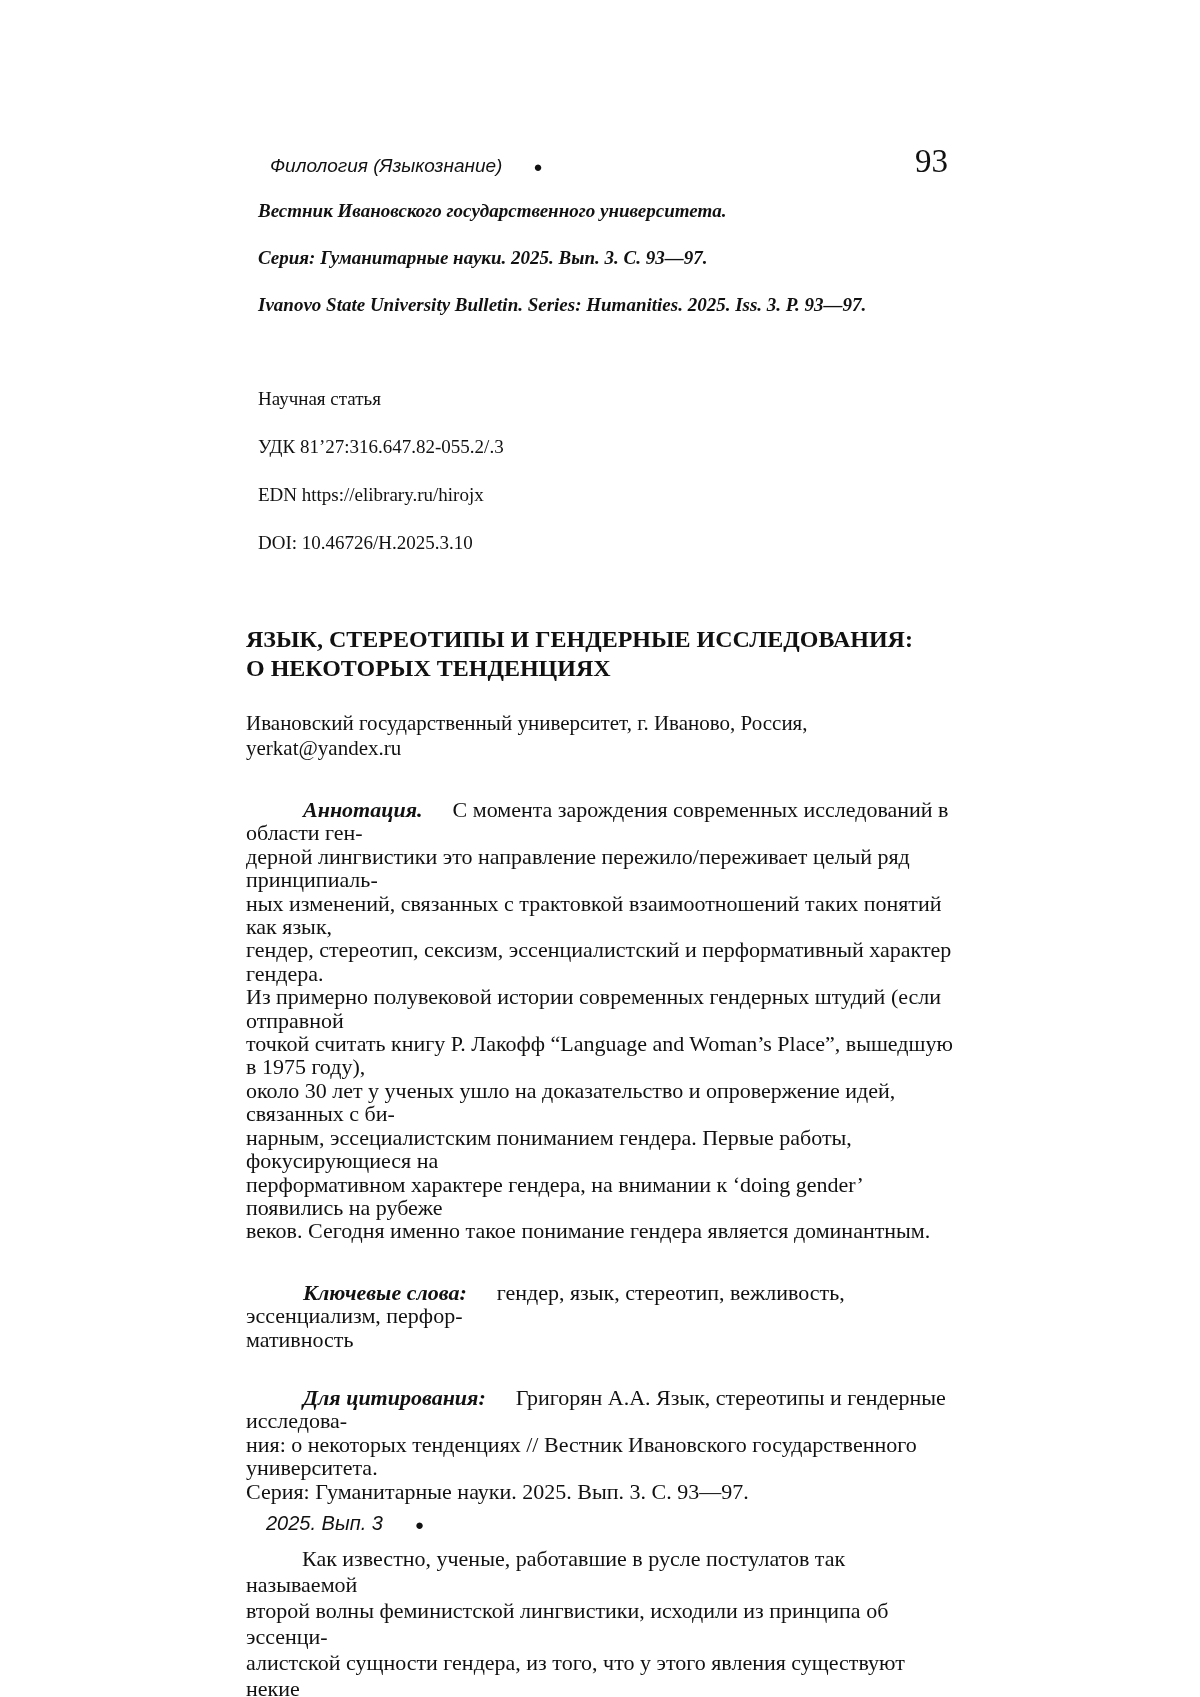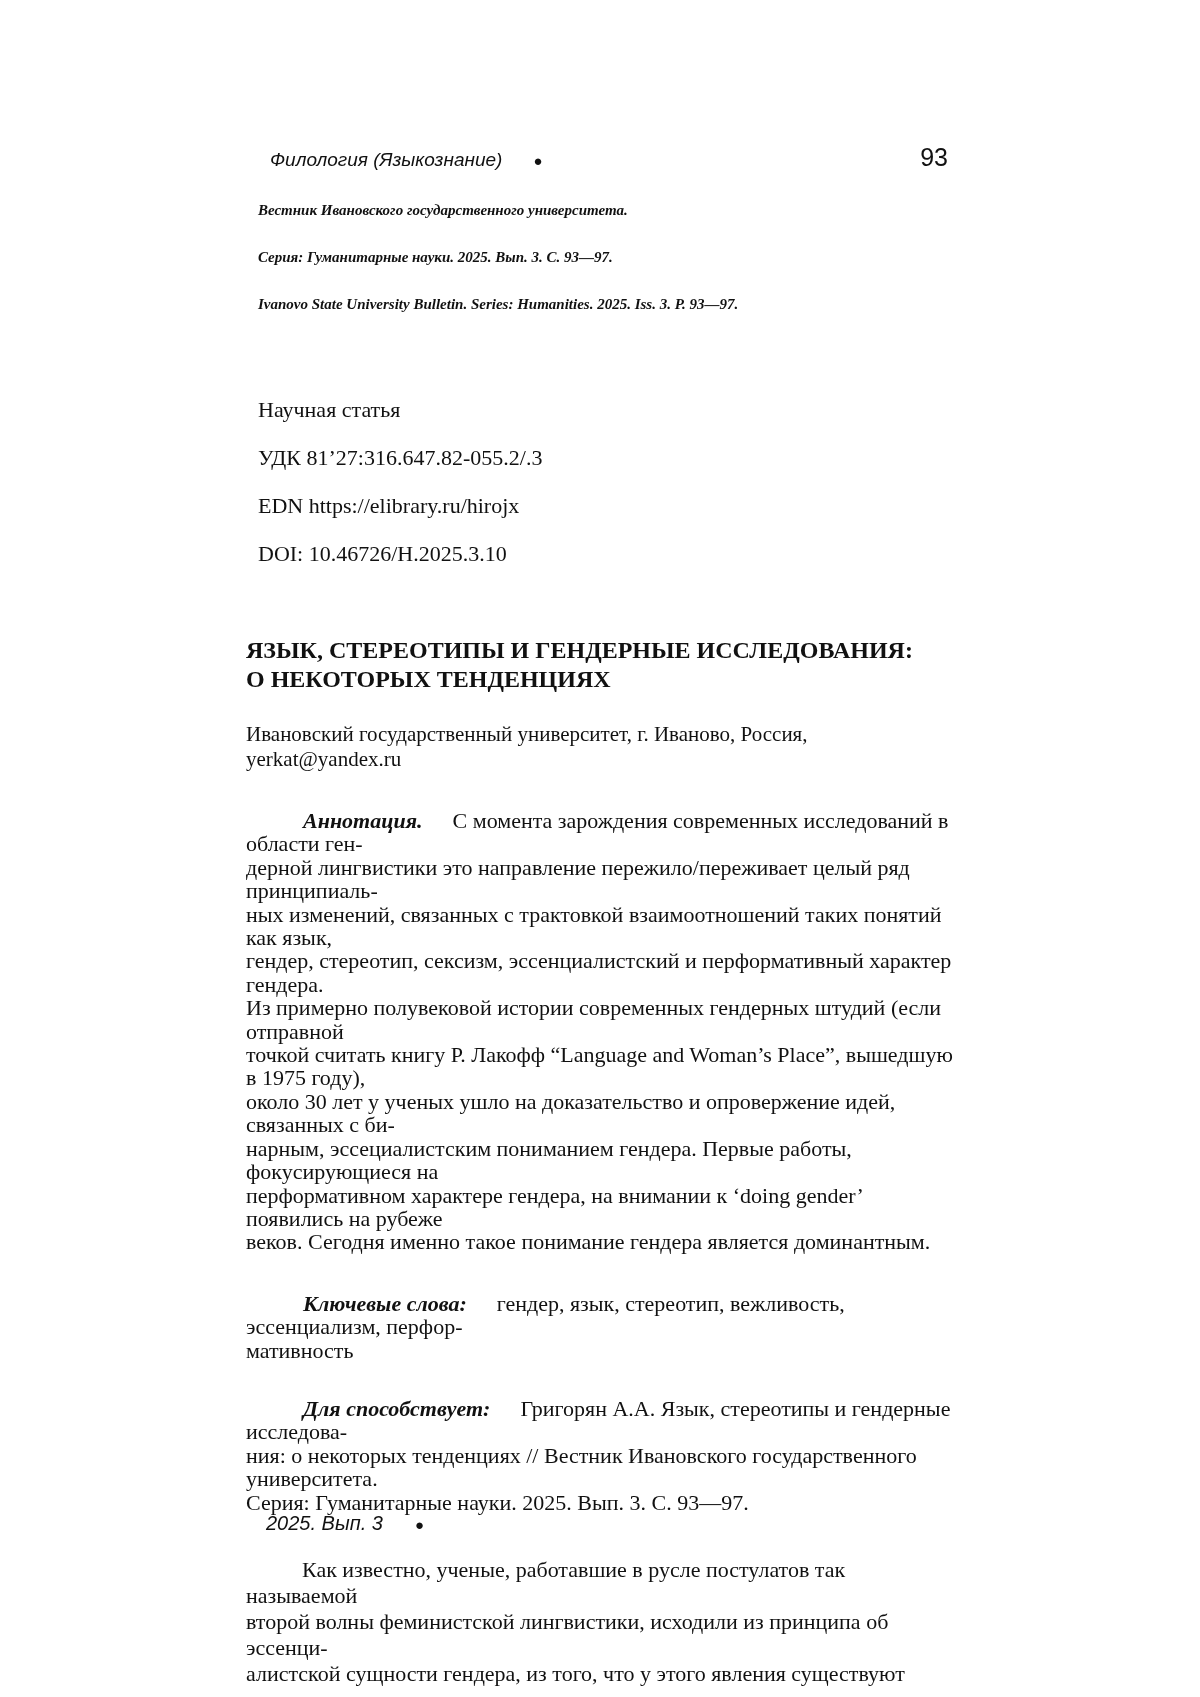--- a/index.html
+++ b/index.html
@@ -18,30 +18,30 @@
   .header-row {
     display: flex; justify-content: space-between; align-items: baseline;
     height: 27px;
   }
   .running-head {
     font-family: "Liberation Sans", sans-serif;
     font-style: italic; font-size: 19px; white-space: nowrap;
   }
   .running-head .bullet { font-style: normal; font-size: 15px; margin-left: 7px; }
   .page-num {
-    font-family: Liberation Sans, sans-serif;
-    font-size: 25px;
+    font-family: Liberation Serif, serif;
+    font-size: 33px;
   }
 
   
   .masthead { margin-top: 29px; font-weight: bold; font-style: italic;
-              font-size: 15px; line-height: 23px; }
+              font-size: 19px; line-height: 23px; }
 
   
-  .meta { margin-top: 34px; font-size: 22px; line-height: 24px; }
+  .meta { margin-top: 23px; font-size: 19px; line-height: 24px; }
 
   
   .title { margin-top: 34px; font-size: 24px; line-height: 29px;
            font-weight: bold; white-space: pre-line; }
 
   .author { margin-top: 13px; font-size: 22px; line-height: 26px;
             font-weight: bold; font-style: italic; }
   .affil  { margin-top: 4px; font-size: 21px; line-height: 25px; }
 
   
@@ -113,21 +113,21 @@
 перформативном характере гендера, на внимании к ‘doing gender’ появились на рубеже
 веков. Сегодня именно такое понимание гендера является доминантным.</span>
     </p>
 
     <p class="small-para keywords">
       <span class="label-bi">Ключевые слова:</span><span class="flow">гендер, язык, стереотип, вежливость, эссенциализм, перфор-
 мативность</span>
     </p>
 
     <p class="small-para citation">
-      <span class="label-bi">Для способствует:</span><span class="flow">Григорян А.А. Язык, стереотипы и гендерные исследова-
+      <span class="label-bi">Для цитирования:</span><span class="flow">Григорян А.А. Язык, стереотипы и гендерные исследова-
 ния: о некоторых тенденциях // Вестник Ивановского государственного университета.
 Серия: Гуманитарные науки. 2025. Вып. 3. С. 93—97.</span>
     </p>
 
     <p class="body-para">
       <span class="flow">Как известно, ученые, работавшие в русле постулатов так называемой
 второй волны феминистской лингвистики, исходили из принципа об эссенци-
 алистской сущности гендера, из того, что у этого явления существуют некие
 неотъемлемые, фиксированные, связанные прежде всего с биологией, черты.
 Подобный подход к анализу языкового материала был и остается по-своему

